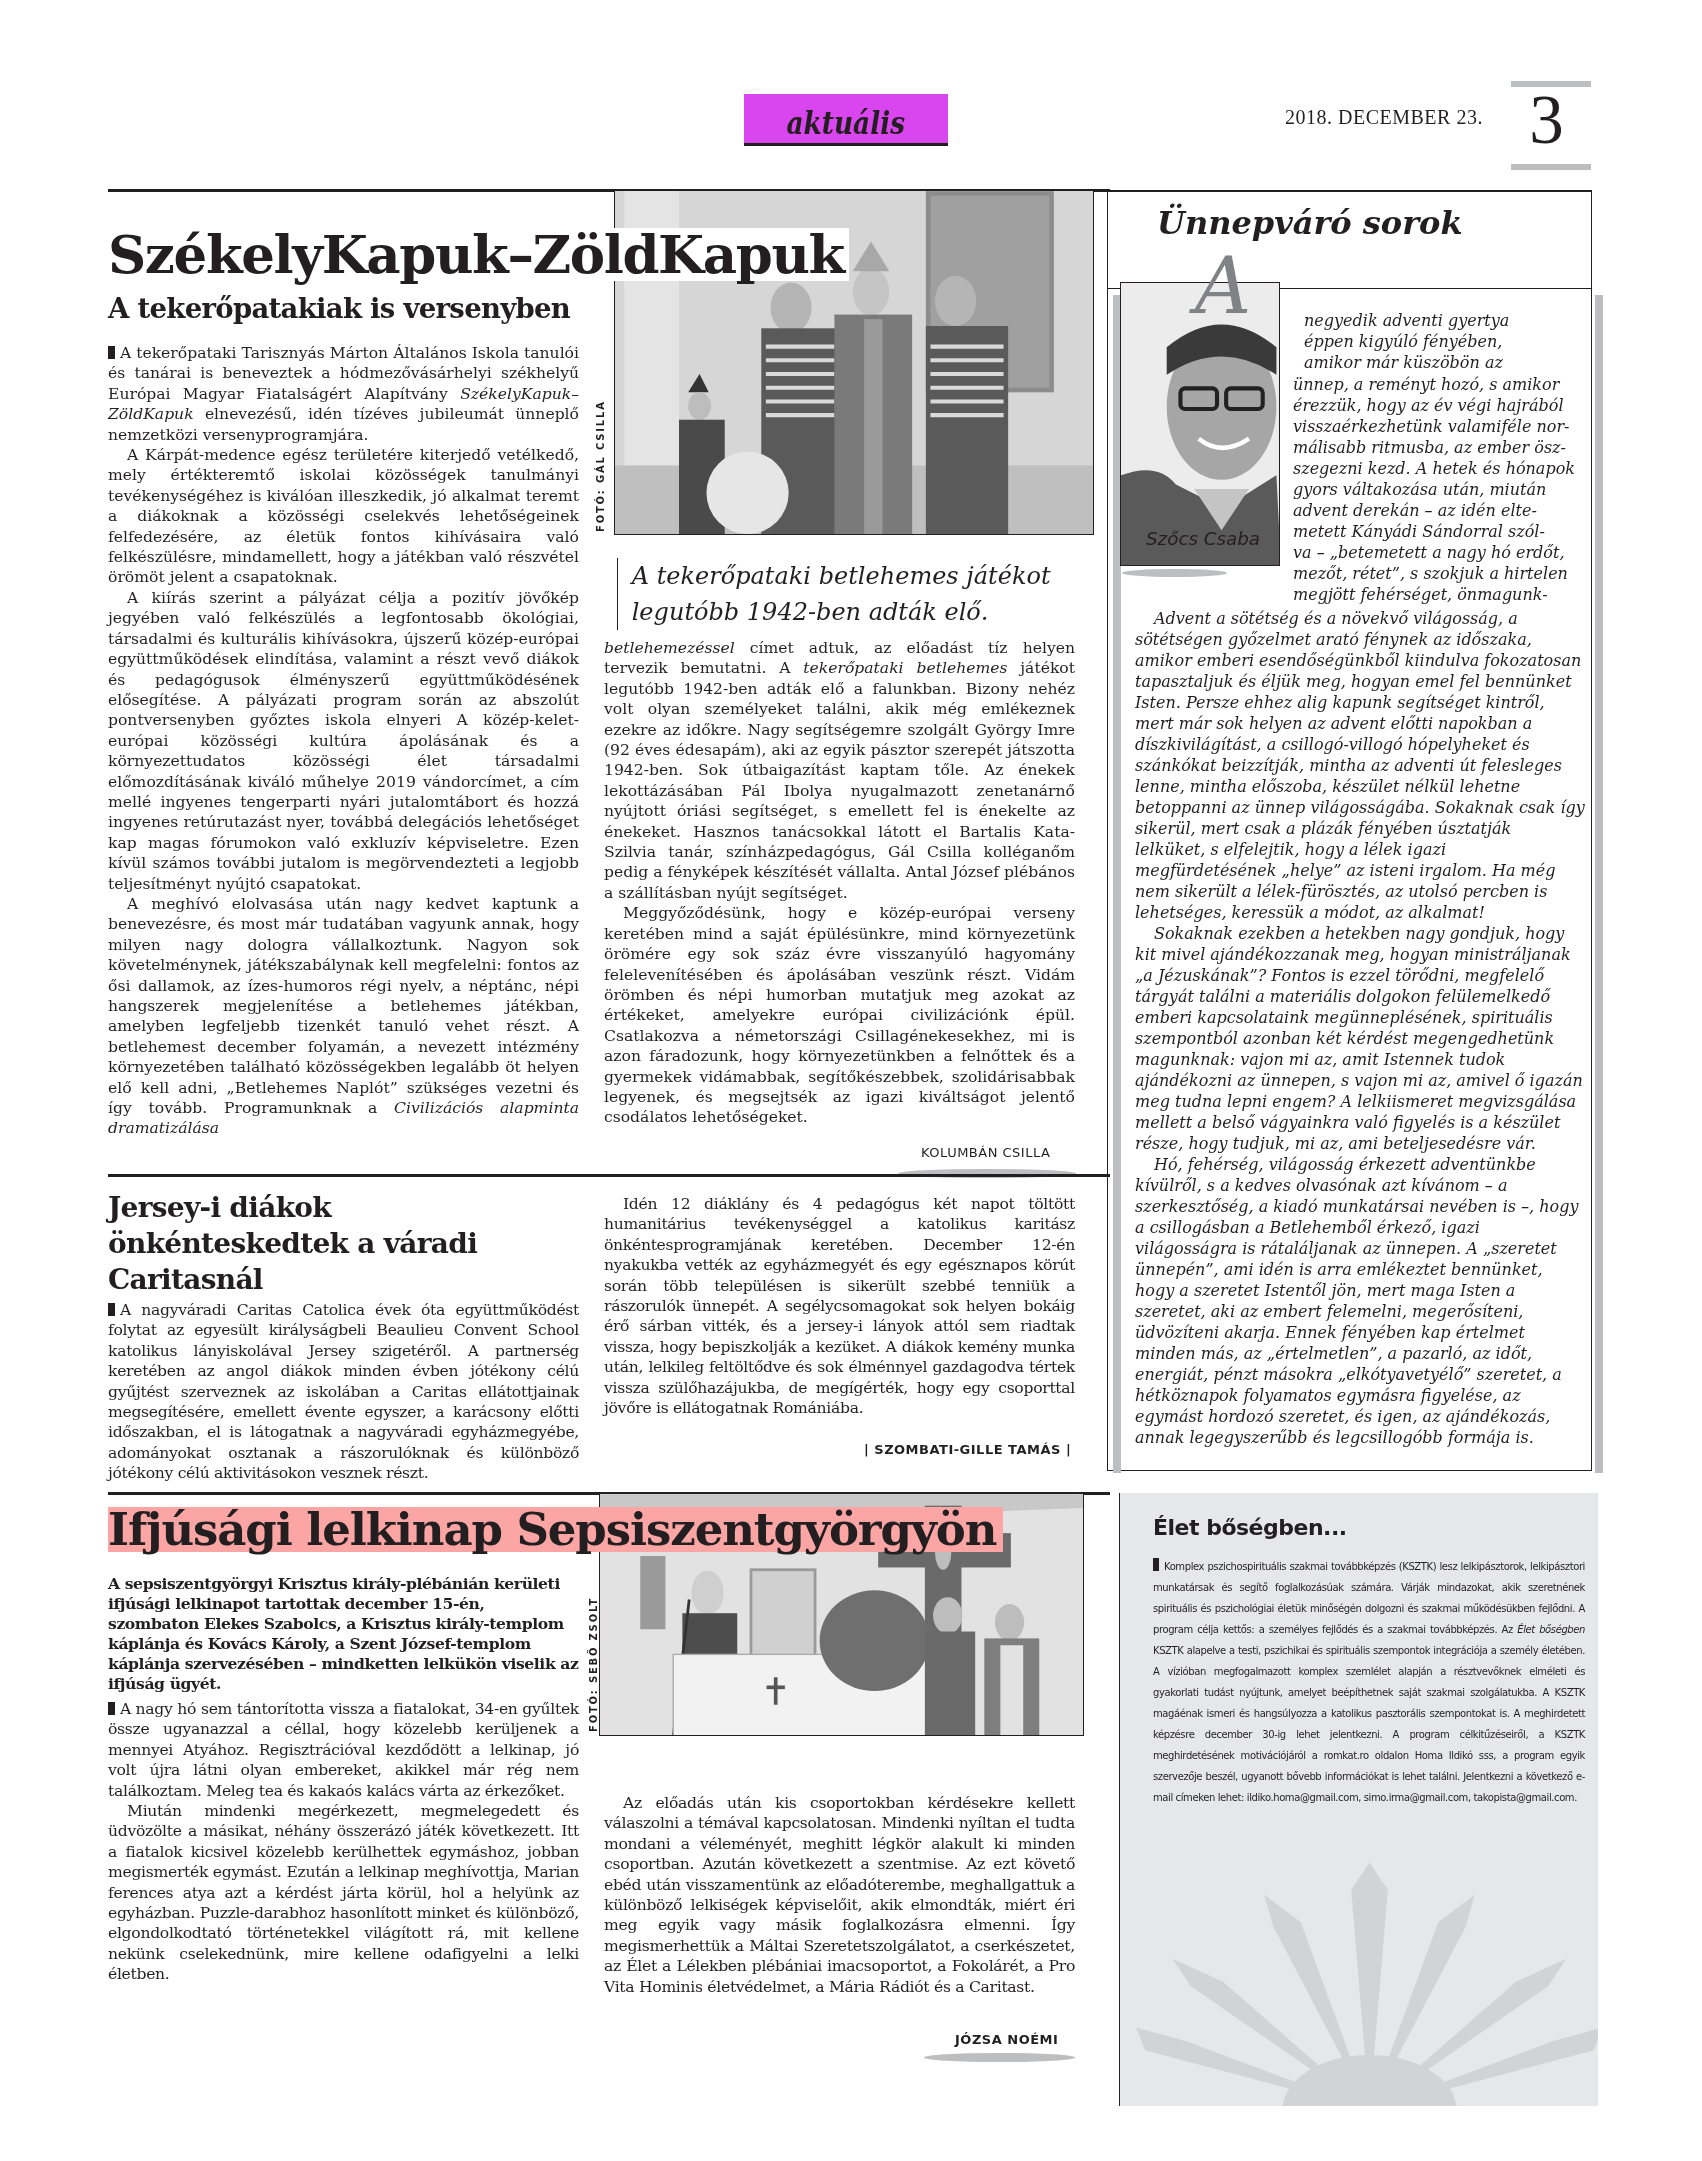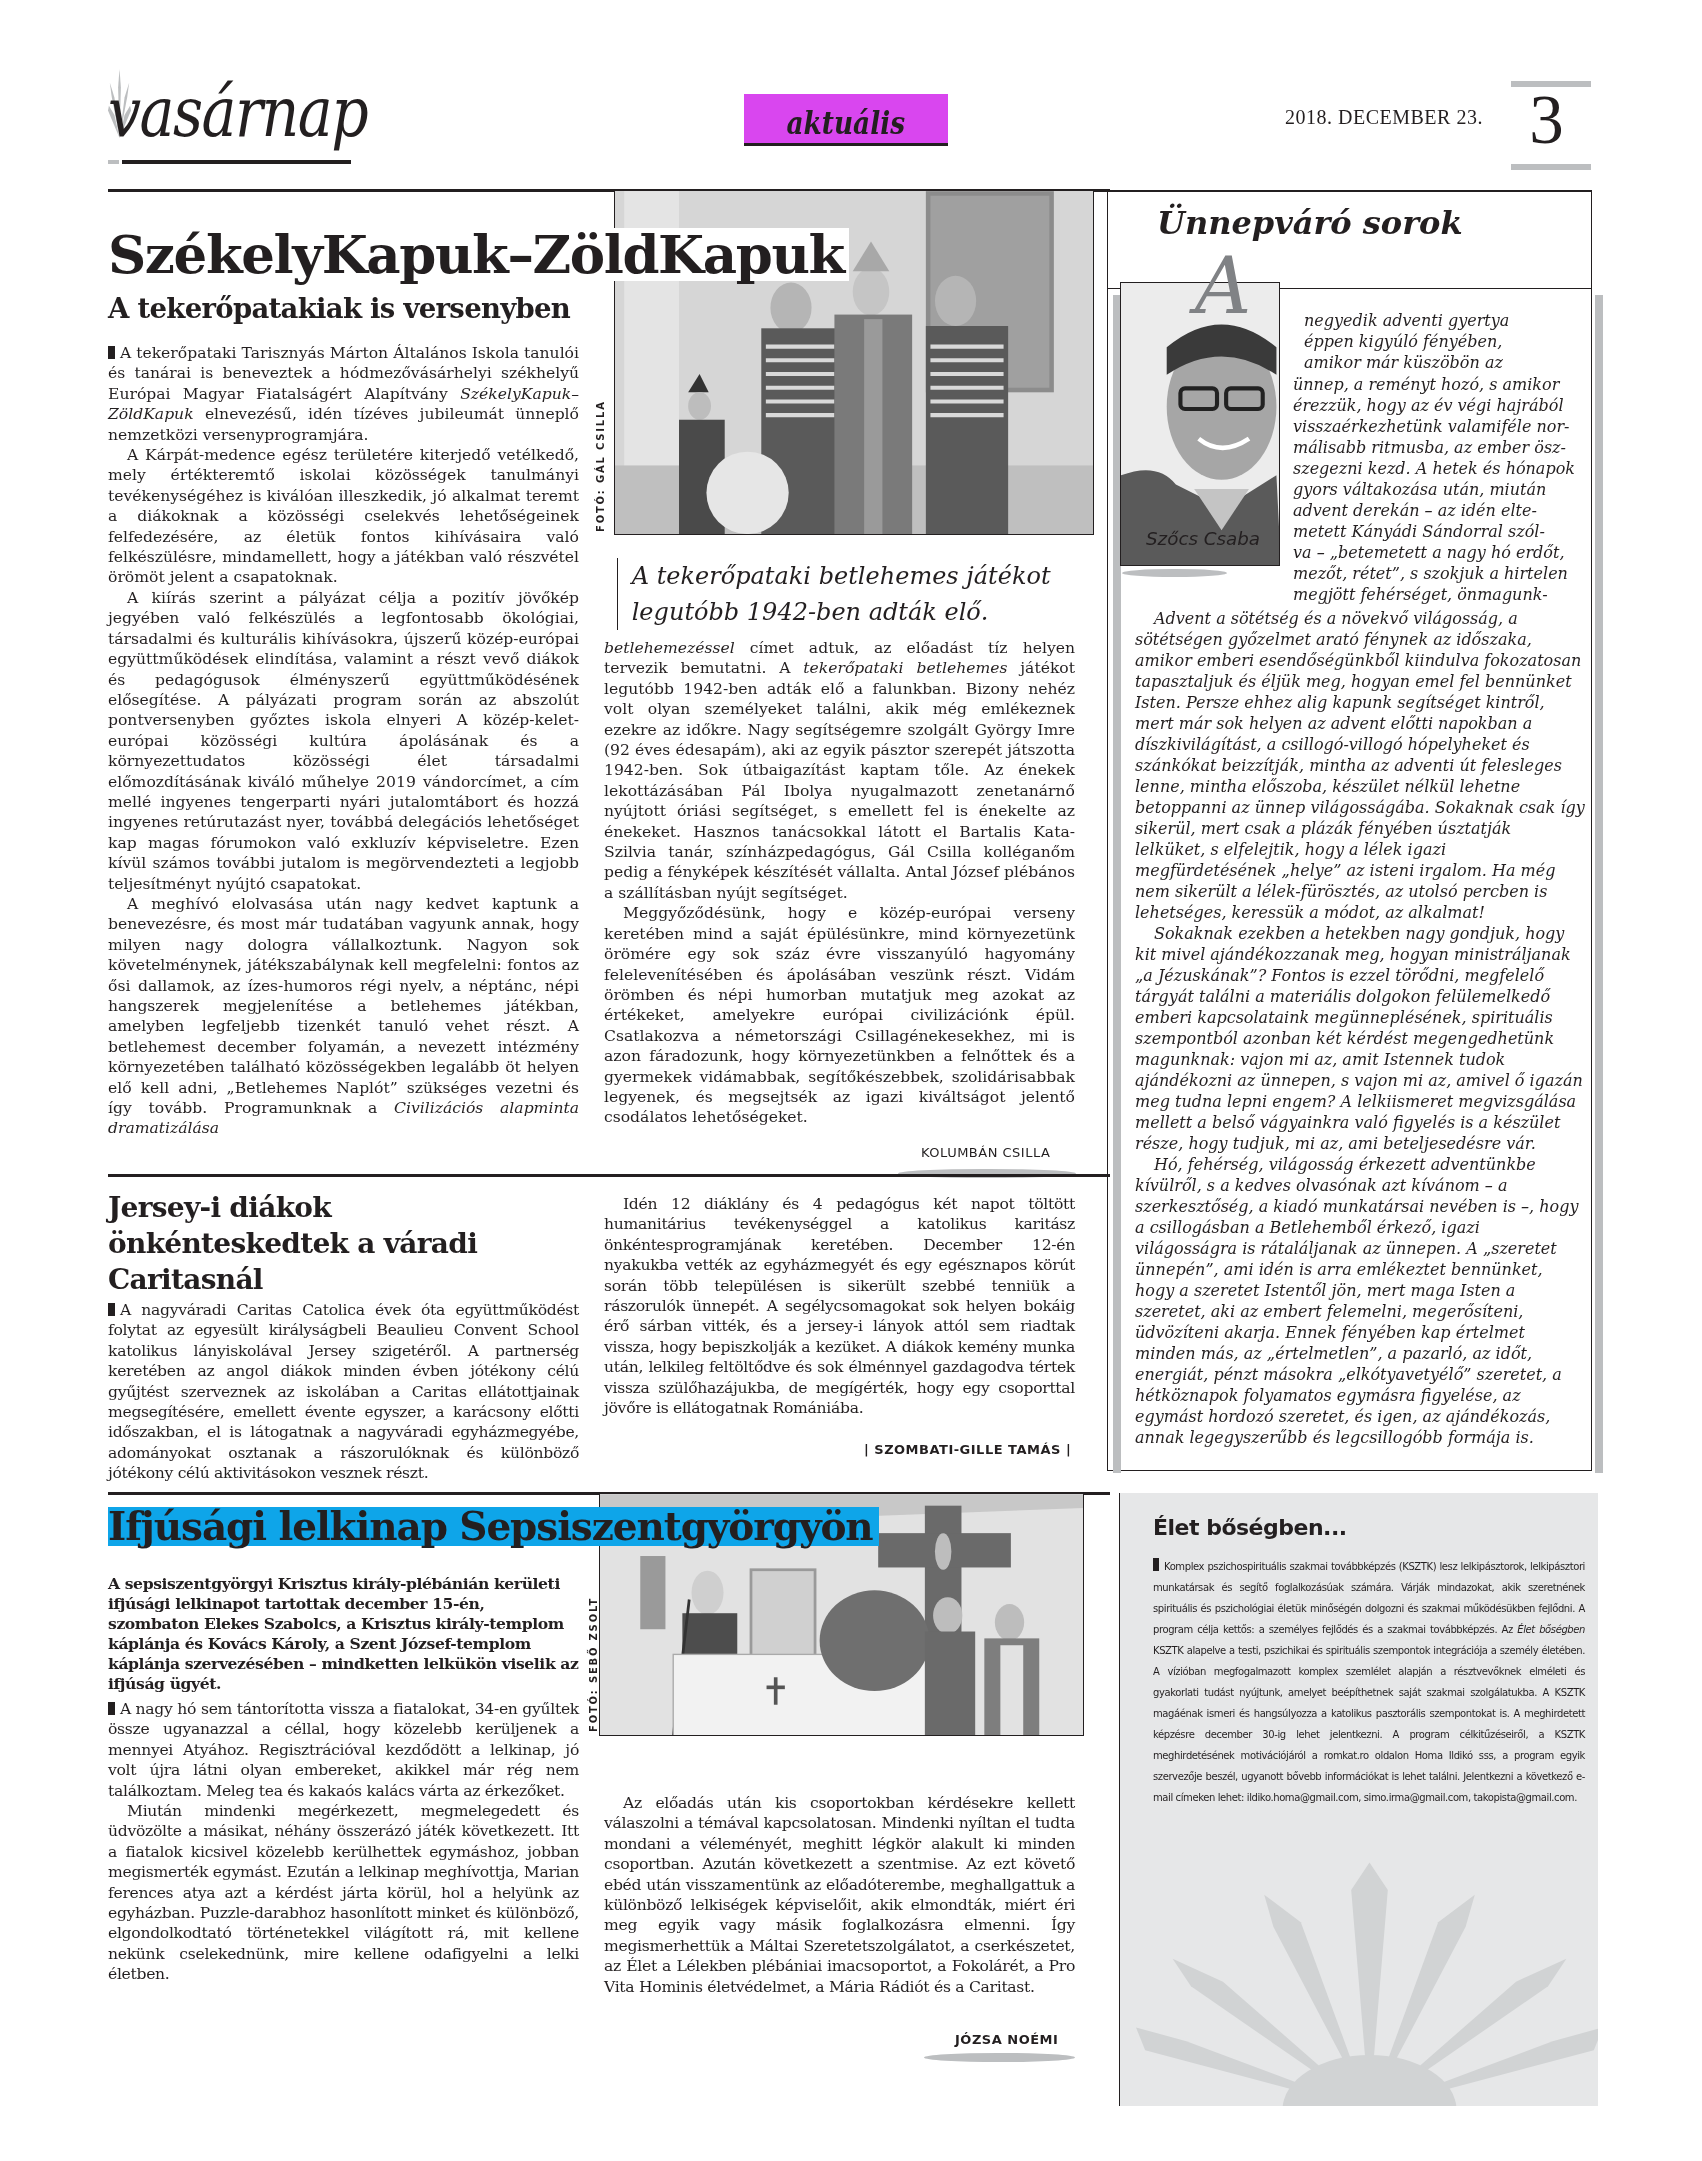--- a/index.html
+++ b/index.html
@@ -54,51 +54,37 @@
   .box-text p { text-indent: 19px; }
   .box-text p.lead { text-indent: 0; }
 
   
   .a2-title { position: absolute; left: 108px; top: 1190px; font-family: "DejaVu Serif", serif; font-weight: bold; font-size: 28px; line-height: 36px; letter-spacing: -0.7px; color: #231f20; }
   .a2-col1 { position: absolute; left: 108px; top: 1269px; width: 471px; margin-top: 31px; }
   .a2-col2 { position: absolute; left: 604px; top: 1194px; width: 471px; }
   .a2-byline { position: absolute; left: 864px; top: 1410px; font-family: "DejaVu Sans", sans-serif; font-weight: bold; font-size: 13px; letter-spacing: 0.5px; color: #231f20; margin-top: 32px; }
 
   
-  .a3-title { position: absolute; left: 108px; top: 1507px; font-family: "DejaVu Serif", serif; font-weight: bold; font-size: 39px; letter-spacing: -1.1px; color: #231f20; line-height: 1; white-space: nowrap; z-index: 3; background: #0ea5e9; padding-right: 6.4px; }
+  .a3-title { position: absolute; left: 108px; top: 1507px; font-family: "DejaVu Serif", serif; font-weight: bold; font-size: 45px; letter-spacing: -1.1px; color: #231f20; line-height: 1; white-space: nowrap; z-index: 3; background: #fca5a5; padding-right: 6.4px; }
   .a3-lead { position: absolute; left: 108px; top: 1574px; width: 471px; font-family: "DejaVu Serif", serif; font-weight: bold; font-size: 15.6px; line-height: 20px; letter-spacing: -0.4px; color: #231f20; }
   .a3-col1 { position: absolute; left: 108px; top: 1699px; width: 471px; }
   .a3-photo { position: absolute; left: 599px; top: 1493px; width: 485px; height: 243px; border: 1.4px solid #231f20; overflow: hidden; background: #d7d7d7; }
   .a3-col2 { position: absolute; left: 604px; top: 1793px; width: 471px; }
 
   
   .side-box { position: absolute; left: 1119px; top: 1493px; width: 479px; height: 613px; background: #e6e7e8; border-left: 1.4px solid #231f20; overflow: hidden; }
   .side-title { position: absolute; left: 1153px; top: 1515px; font-family: "DejaVu Sans", sans-serif; font-weight: bold; font-size: 22px; color: #231f20; letter-spacing: -0.5px; }
   .side-text { position: absolute; left: 1153px; top: 1556px; width: 432px; font-family: "DejaVu Sans", sans-serif; font-size: 10px; line-height: 21px; text-align: justify; color: #231f20; letter-spacing: -0.4px; }
   .side-text .sq { display: inline-block; width: 6.4px; height: 13px; background: #231f20; margin-right: 4.6px; vertical-align: -1.4px; }
   .side-burst { position: absolute; left: 1135px; top: 1835px; width: 467px; height: 275px; }
 </style>
 </head>
 <body>
 
 <div class="masthead">
-  <div class="logo">
-    <svg class="logo-burst" viewBox="0 0 50 150">
-      <g fill="#bcbec0">
-        <polygon points="25,150 22,40 25,0 28,40"></polygon>
-        <polygon points="25,150 8,60 4,30 14,62"></polygon>
-        <polygon points="25,150 42,60 46,30 36,62"></polygon>
-        <polygon points="25,150 0,90 2,80 14,100"></polygon>
-        <polygon points="25,150 50,90 48,80 36,100"></polygon>
-      </g>
-    </svg>
-    <div class="logo-text">vasárnap</div>
-    <div class="logo-bar-gray"></div>
-    <div class="logo-bar"></div>
-  </div>
   <div class="section-tab">
     <span>aktuális</span>
   </div>
   <div class="date">2018. DECEMBER 23.</div>
   <div class="page-no-wrap">
     <div class="page-no-bar" style="top:0"></div>
     <div class="page-no">3</div>
     <div class="page-no-bar" style="top:83px"></div>
   </div>
 </div>

